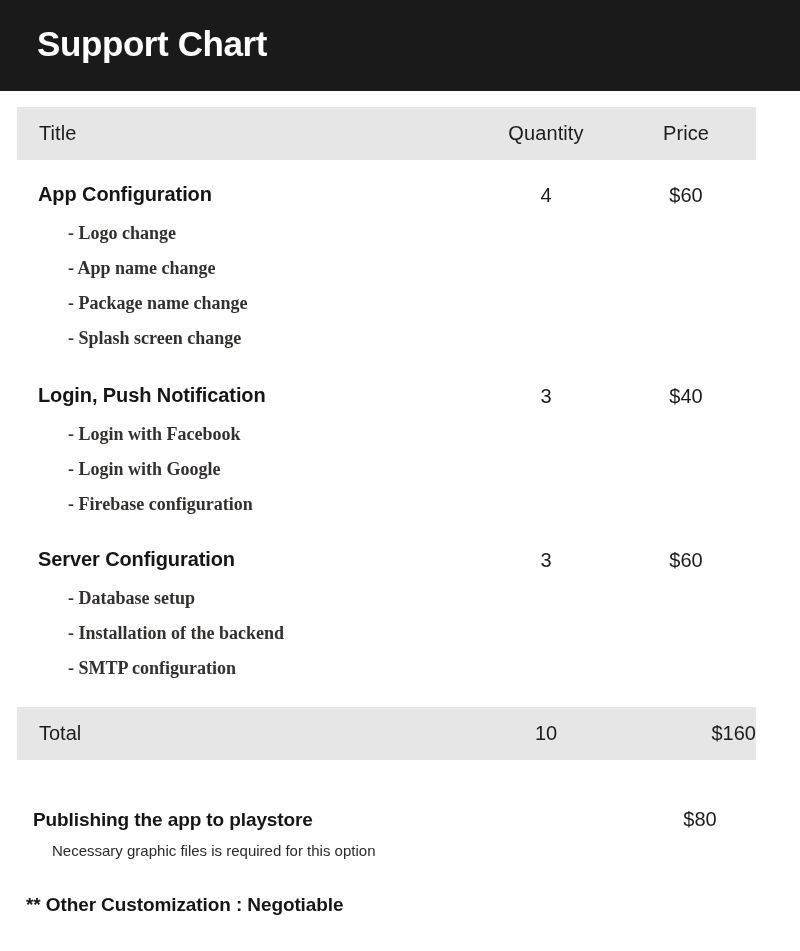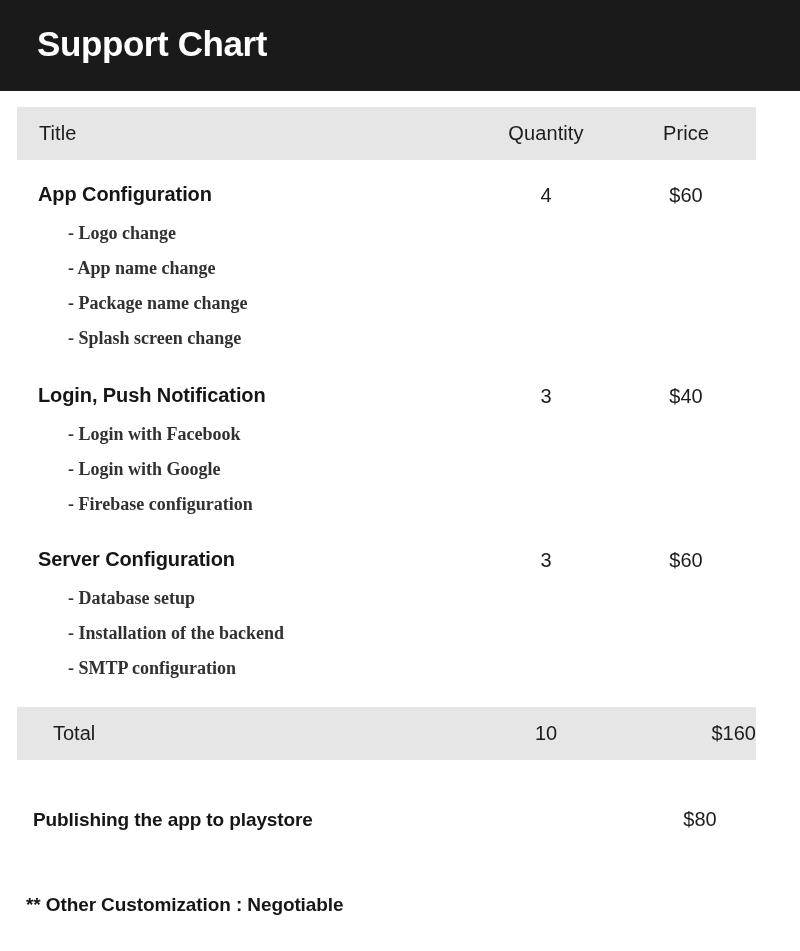--- a/index.html
+++ b/index.html
@@ -120,21 +120,21 @@
   .sec-2 { padding-bottom: 3px; }
   .sec-3 { padding-bottom: 0; }
 
   
   .total-row {
     background: #e6e6e6;
     height: 53px;
     align-items: center;
     margin-top: 21px;
   }
-  .total-row .col-title { padding-left: 36px; }
+  .total-row .col-title { padding-left: 22px; }
   .total-row .cell {
     font-size: 20px;
     color: #1c1c1c;
   }
   .total-row .total-label { font-weight: normal; }
   .total-row .total-price { font-weight: normal; text-align: right; }
 
   
   .publish-block {
     position: absolute;
@@ -244,17 +244,18 @@
       <div class="col-price cell total-price">$160</div>
     </div>
 
   </div>
 
   <div class="publish-block">
     <div class="publish-line">
       <div class="publish-title">Publishing the app to playstore</div>
       <div class="publish-price">$80</div>
     </div>
+    <div class="publish-note">Necessary graphic files is required for this option</div>
   </div>
 
   <div class="other-line">** Other Customization : Negotiable</div>
 
 </div>
 
 </body></html>

